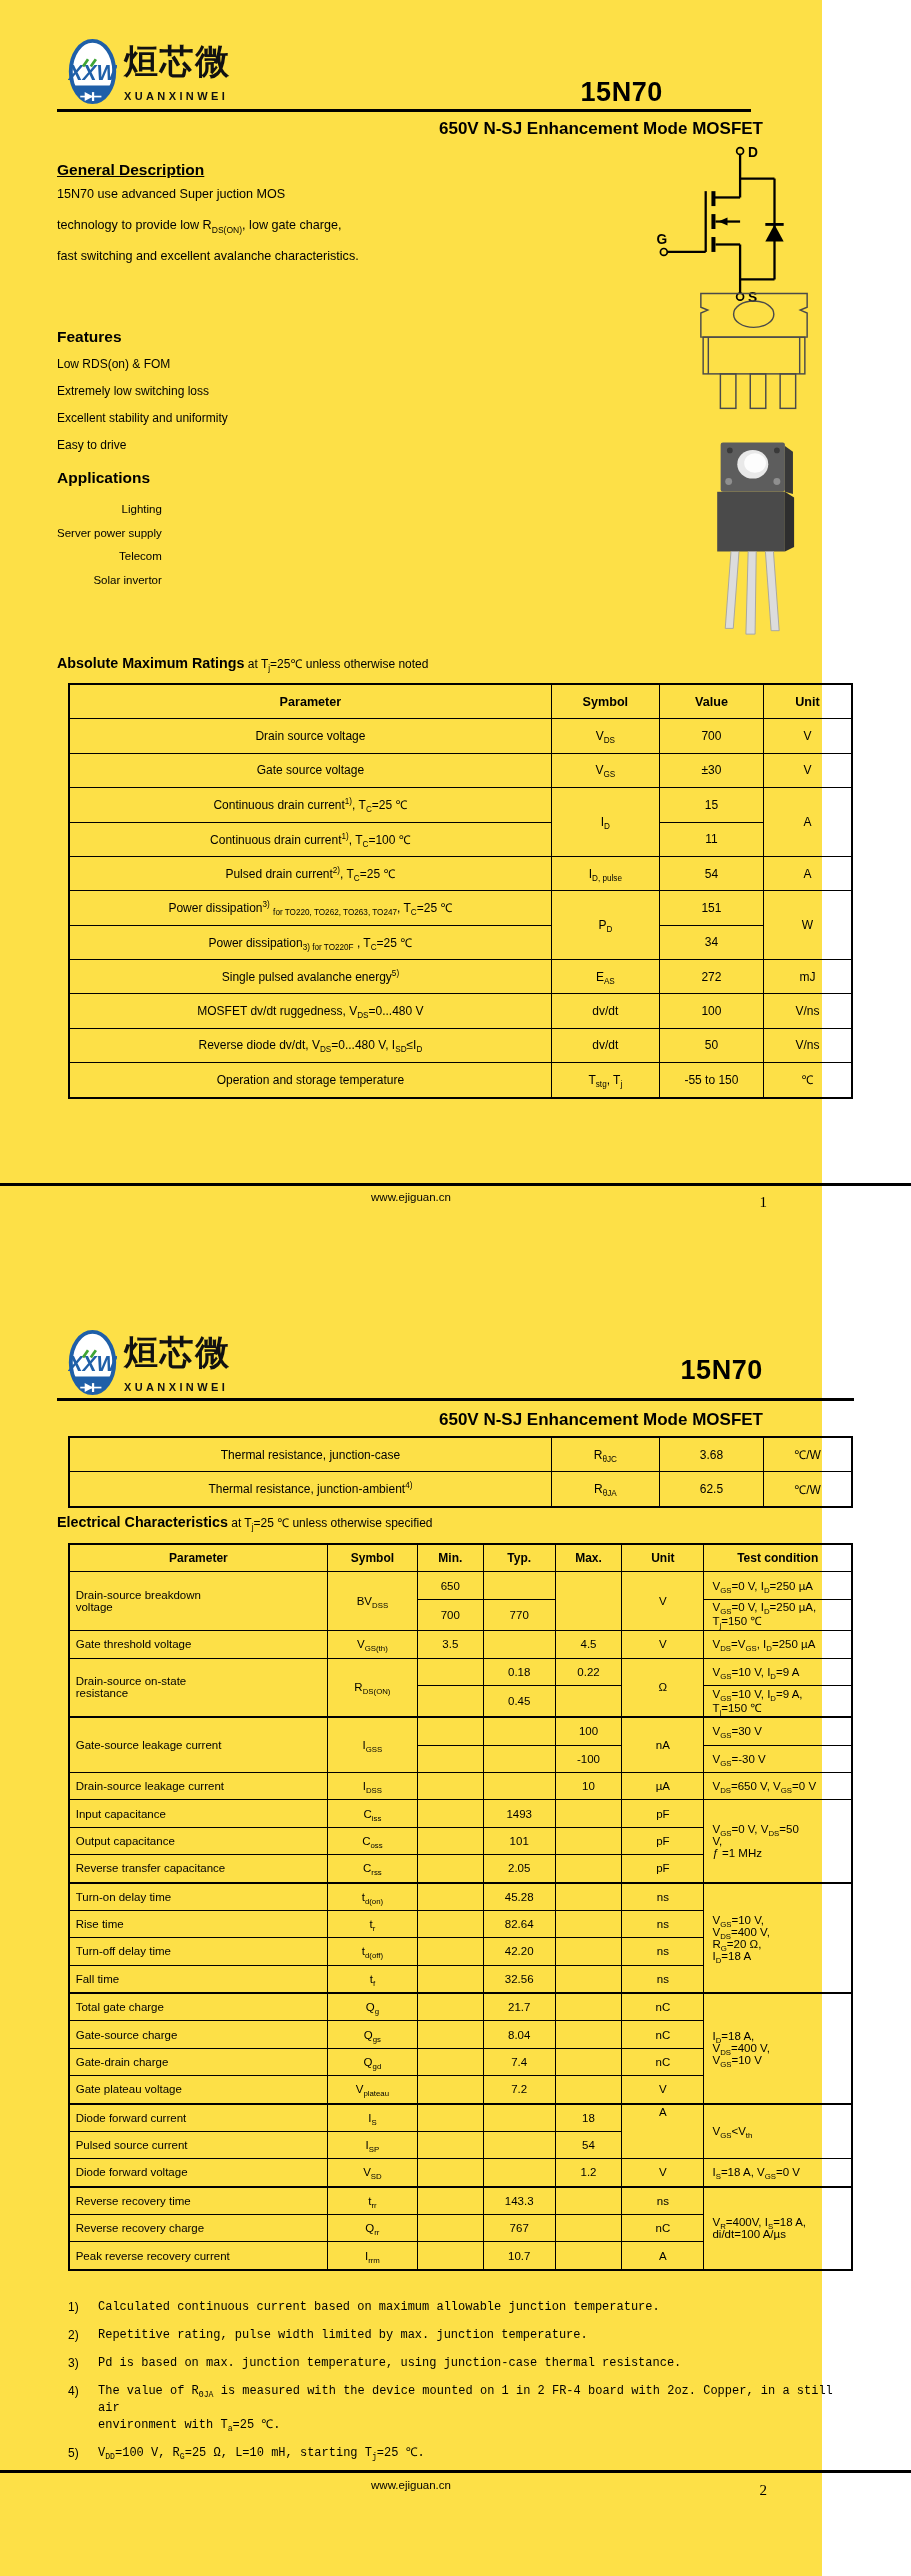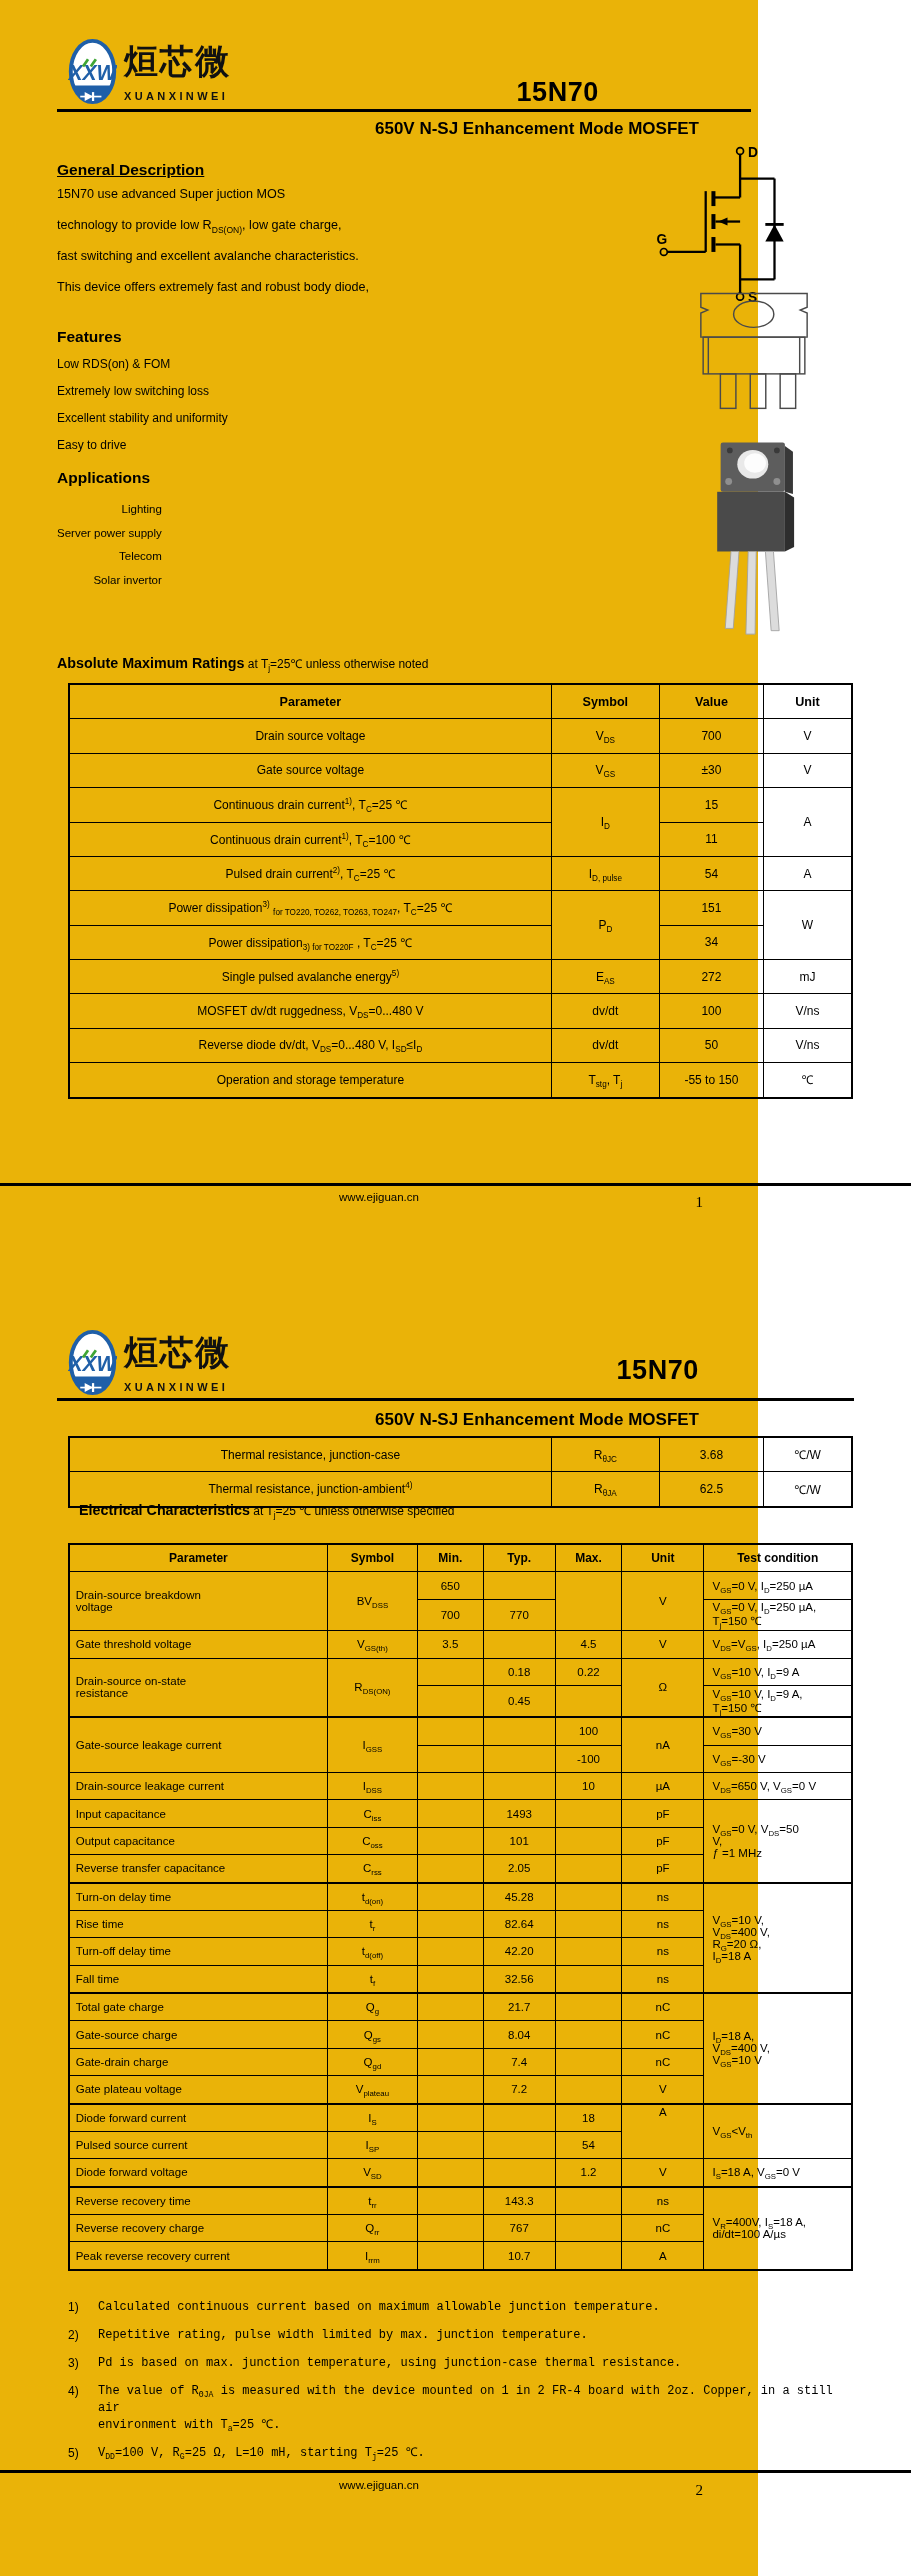--- a/index.html
+++ b/index.html
@@ -1,19 +1,19 @@
 <!DOCTYPE html>
 <html style="--logo-blue: #1f5fa8; --logo-green: #3fa535;font-size:9.2px"><head>
 <meta charset="utf-8">
 <style>
   :root{ --logo-blue:#1f5fa8; --logo-green:#3fa535; --ink:#000; }
   html,body{margin:0;padding:0;}
   body{width:911px;height:2576px;background:#fff;color:var(--ink);
        font-family:"Liberation Sans",sans-serif;position:relative;overflow:hidden;}
-  .page{position:absolute;left:0;width:758px;height:1288px;background:#eab308;}
+  .page{position:absolute;left:0;width:822px;height:1288px;background:#fde047;}
   #page1{top:0;} #page2{top:1288px;}
 
   .abs{position:absolute;}
   .logo{display:flex;gap:6.9px;align-items:flex-start;}
   .logo-cn{font-size:34px;font-weight:bold;letter-spacing:1.7px;line-height:1;margin-top:7px;color:#111;}
   .logo-sub{font-size:11px;letter-spacing:3.4px;margin-top:12px;color:#111;font-weight:bold;}
   .pn-title{font-size:27px;font-weight:bold;letter-spacing:0.6px;}
   .hrule{background:#000;height:3.4px;}
   .subtitle{font-size:17px;font-weight:bold;}
   .sec-h{font-size:15.5px;font-weight:bold;}
@@ -80,21 +80,20 @@
 
   <div class="abs pn-title" style="right:159px;top:77px;" data-name="part-number-title">15N70</div>
   <div class="abs hrule" style="left:57px;top:109px;width:694px;" data-name="header-rule"></div>
   <div class="abs subtitle" style="right:59px;top:119px;" data-name="device-subtitle">650V N-SJ Enhancement Mode MOSFET</div>
 
   <div class="abs sec-h" style="left:57px;top:161px;text-decoration:underline;" data-name="general-description-heading">General Description</div>
   <div class="abs desc" style="left:57px;top:179px;" data-name="general-description-text">
       <div class="tline" data-name="text-line">15N70 use advanced Super juction MOS</div>
       <div class="tline" data-name="text-line">technology to provide low R<sub>DS(ON)</sub>, low gate  charge,</div>
       <div class="tline" data-name="text-line">fast switching and excellent avalanche  characteristics.</div>
-      <div class="tline" data-name="text-line">This device offers extremely fast and robust body diode,</div>
     </div>
 
   <div class="abs sec-h" style="left:57px;top:328px;" data-name="features-heading">Features</div>
   <div class="abs feat" style="left:57px;top:351px;" data-name="features-list">
       <div class="tline" data-name="text-line">Low RDS(on) &amp; FOM</div>
       <div class="tline" data-name="text-line">Extremely low switching loss</div>
       <div class="tline" data-name="text-line">Excellent stability and uniformity</div>
       <div class="tline" data-name="text-line">Easy to drive</div>
     </div>
 
@@ -298,21 +297,21 @@
           <tr>
             <td data-name="cell-param">Thermal resistance, junction-ambient<sup>4)</sup></td>
             <td data-name="cell-symbol">R<sub>θJA</sub></td>
             <td data-name="cell-value">62.5</td>
             <td data-name="cell-unit">℃/W</td>
           </tr>
         </tbody>
     </table>
   </div>
 
-  <div class="abs tbl-h" style="left:57px;top:214px;margin-left:22px;" data-name="ec-heading">
+  <div class="abs tbl-h" style="left:57px;top:226px;" data-name="ec-heading">
     <span data-name="ec-title">Electrical Characteristics</span><span class="suffix" data-name="ec-suffix"> at T<sub>j</sub>=25 ℃ unless otherwise specified</span>
   </div>
 
   <div class="abs sheet-table ec" style="left:68px;top:255px;" data-name="electrical-characteristics-table">
     <table data-name="ec-table">
       <colgroup>
         <col style="width:33%">
           <col style="width:11.5%">
           <col style="width:8.4%">
           <col style="width:9.2%">

